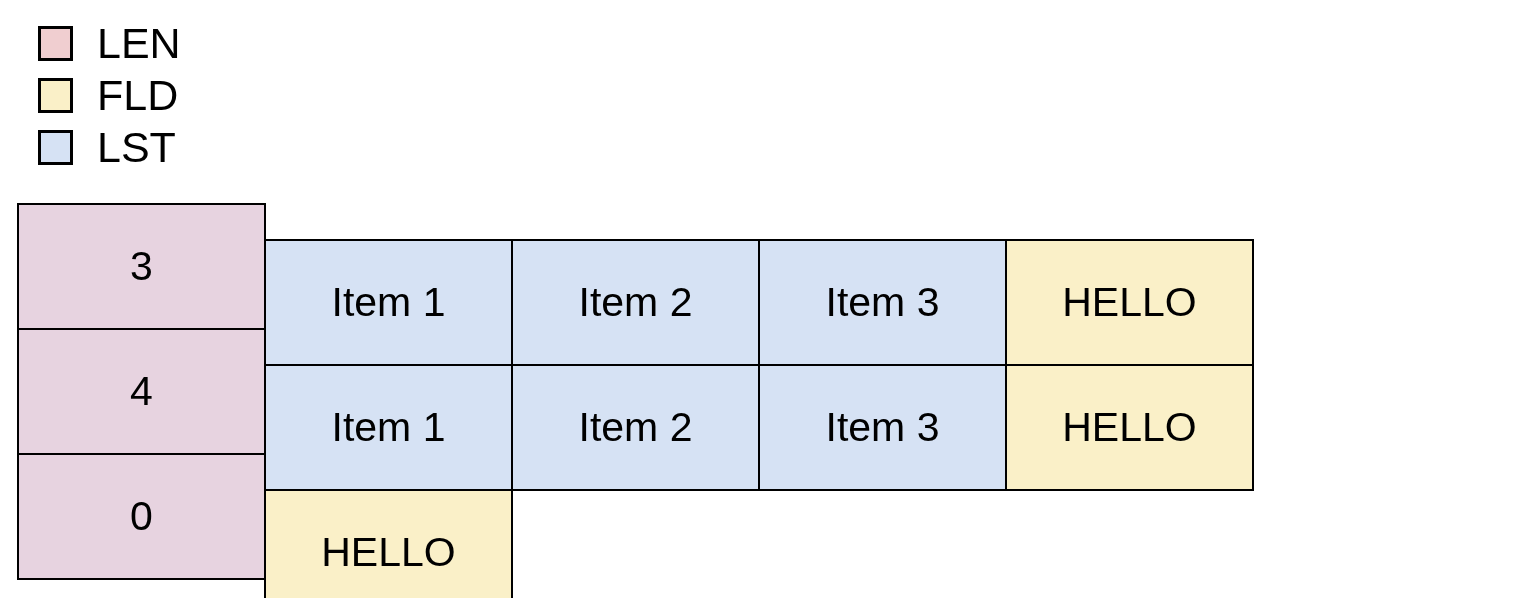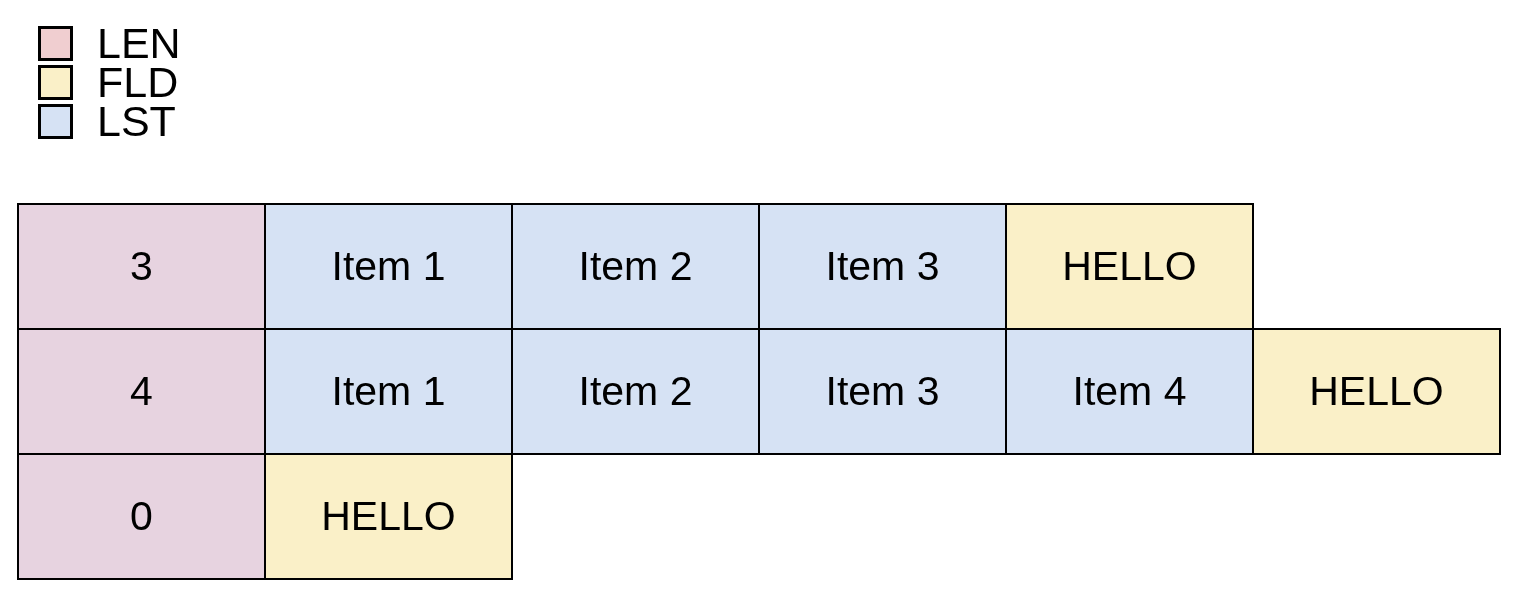--- a/index.html
+++ b/index.html
@@ -14,21 +14,21 @@
     overflow: hidden;
   }
 
   
   .legend {
     position: absolute;
     left: 38px;
     top: 26px;
     display: flex;
     flex-direction: column;
-    gap: 4px;
+    gap: 17px;
   }
   .legend-item {
     display: flex;
     align-items: center;
     height: 35px;
   }
   .swatch {
     width: 35px;
     height: 35px;
     border: 3px solid #000000;
@@ -56,21 +56,21 @@
     width: 249px;
     height: 127px;
     border: 2px solid #000000;
     display: flex;
     align-items: center;
     justify-content: center;
     font-size: 41px;
     line-height: 1;
     flex: 0 0 auto;
   }
-  .cell + .cell { margin-left: -2px; }
+  .cell + .cell { margin-left: -2px; margin-top: 36px; }
 </style>
 </head>
 <body>
 
 <div class="legend">
   <div class="legend-item">
     <span class="swatch" style="background: rgb(240, 206, 208);"></span>
     <span class="legend-label">LEN</span>
   </div>
   <div class="legend-item">
@@ -91,21 +91,20 @@
     <div class="cell" style="background: rgb(214, 226, 244);">Item 2</div>
     <div class="cell" style="background: rgb(214, 226, 244);">Item 3</div>
     <div class="cell" style="background: rgb(250, 240, 200);">HELLO</div>
   </div>
 
   <div class="row">
     <div class="cell" style="background: rgb(231, 211, 224);">4</div>
     <div class="cell" style="background: rgb(214, 226, 244);">Item 1</div>
     <div class="cell" style="background: rgb(214, 226, 244);">Item 2</div>
     <div class="cell" style="background: rgb(214, 226, 244);">Item 3</div>
-    <div class="cell" style="background: rgb(214, 226, 244);">Item 4</div>
     <div class="cell" style="background: rgb(250, 240, 200);">HELLO</div>
   </div>
 
   <div class="row">
     <div class="cell" style="background: rgb(231, 211, 224);">0</div>
     <div class="cell" style="background: rgb(250, 240, 200);">HELLO</div>
   </div>
 
 </div>
 

